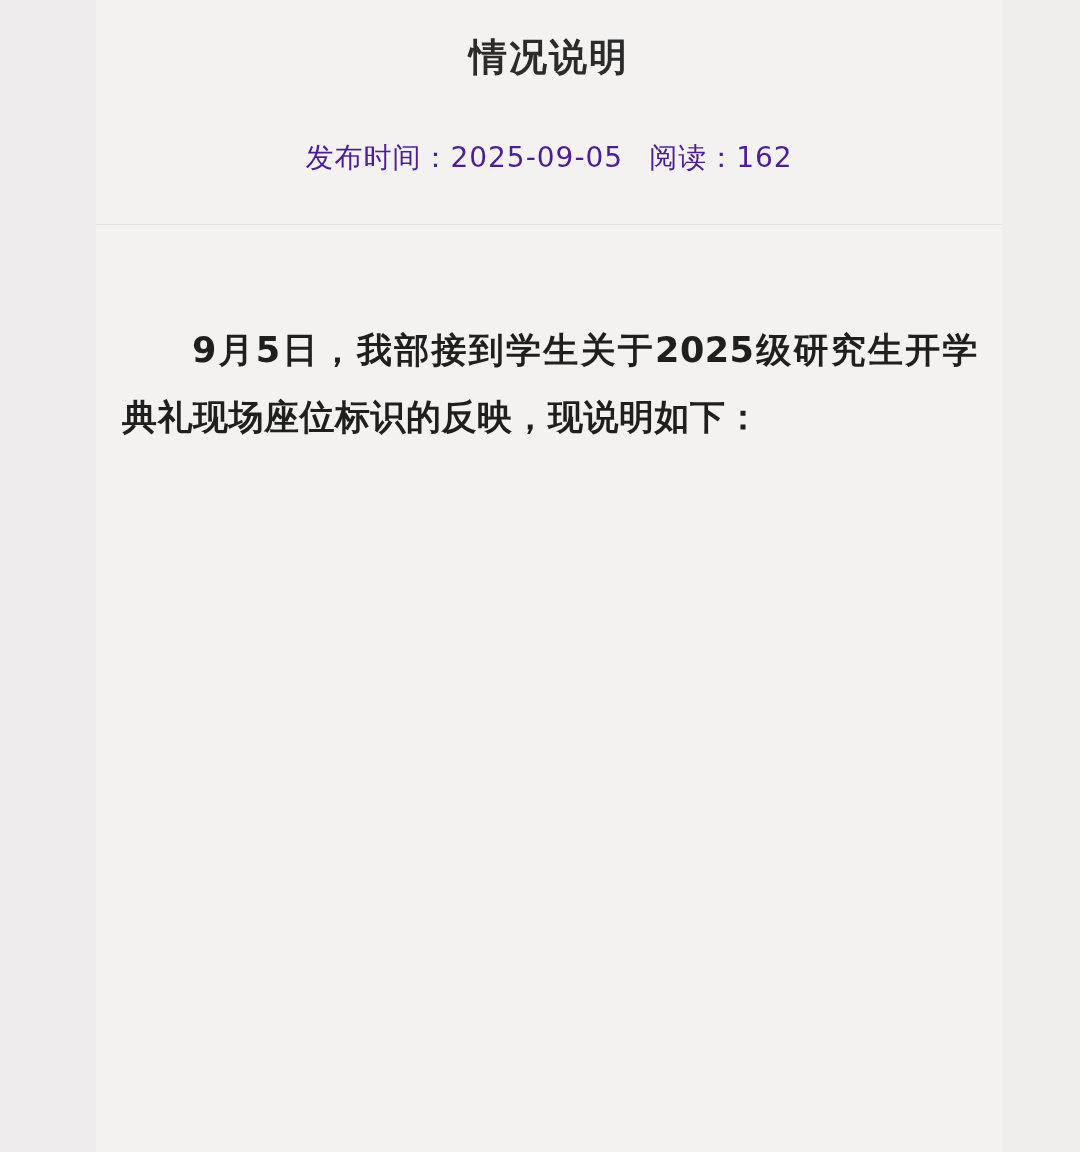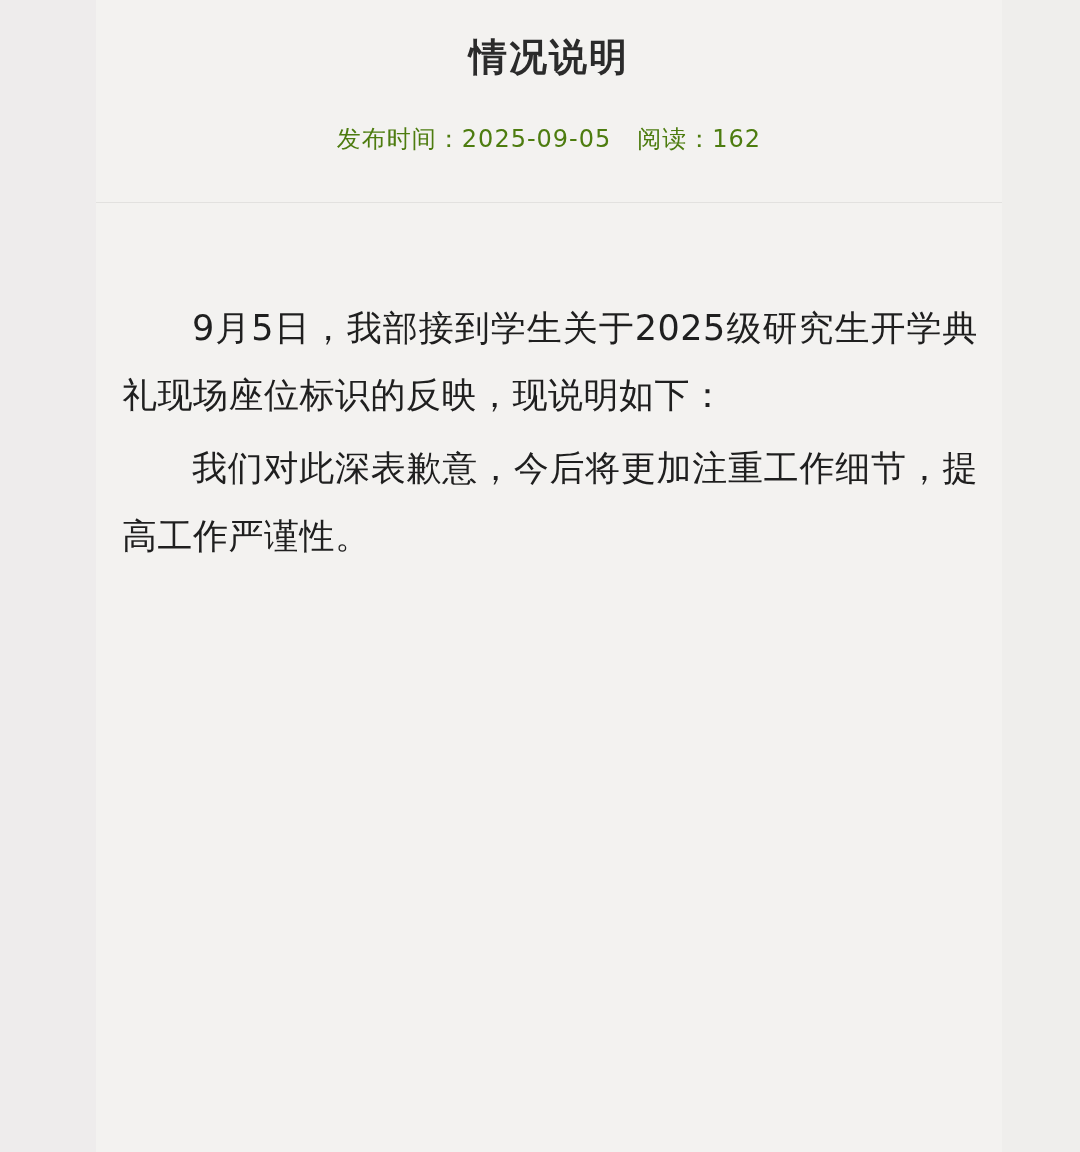--- a/index.html
+++ b/index.html
@@ -45,24 +45,24 @@
   .doc-title {
     margin: 0;
     padding-top: 32px;
     text-align: center;
     font-size: 38px;
     font-weight: bold;
     letter-spacing: 2px;
     color: #2b2b2b;
   }
   .meta {
-    margin-top: 40px;
+    margin-top: 56px;
     text-align: center;
-    font-size: 24px;
-    color: #4d7c0f;
+    font-size: 28px;
+    color: #4c1d95;
     letter-spacing: 1px;
   }
   .meta .meta-gap {
     display: inline-block;
     width: 26px;
   }
   .divider {
     margin: 47px 0 0 0;
     height: 1px;
     background: #e2e1df;
@@ -73,20 +73,21 @@
     padding: 92px 24px 0 26px;
     font-size: 35px;
     line-height: 1.92;
     color: #1f1f1f;
     letter-spacing: 0.5px;
     text-align: justify;
   }
   .body-text p {
     margin: 0 0 6px 0;
     text-indent: 2em;
+    font-weight: bold;
   }
 </style>
 </head>
 <body>
 
 <div class="page">
 
   <div class="strip-left"></div>
   <div class="strip-right"></div>
 
@@ -95,17 +96,16 @@
     <h1 class="doc-title">情况说明</h1>
 
     <div class="meta">
       <span>发布时间：</span><span>2025-09-05</span><span class="meta-gap"></span><span>阅读：</span><span>162</span>
     </div>
 
     <div class="divider"></div>
 
     <div class="body-text">
       <p>9月5日，我部接到学生关于2025级研究生开学典礼现场座位标识的反映，现说明如下：</p>
-      <p>我们对此深表歉意，今后将更加注重工作细节，提高工作严谨性。</p>
     </div>
 
   </div>
 </div>
 
 </body></html>

